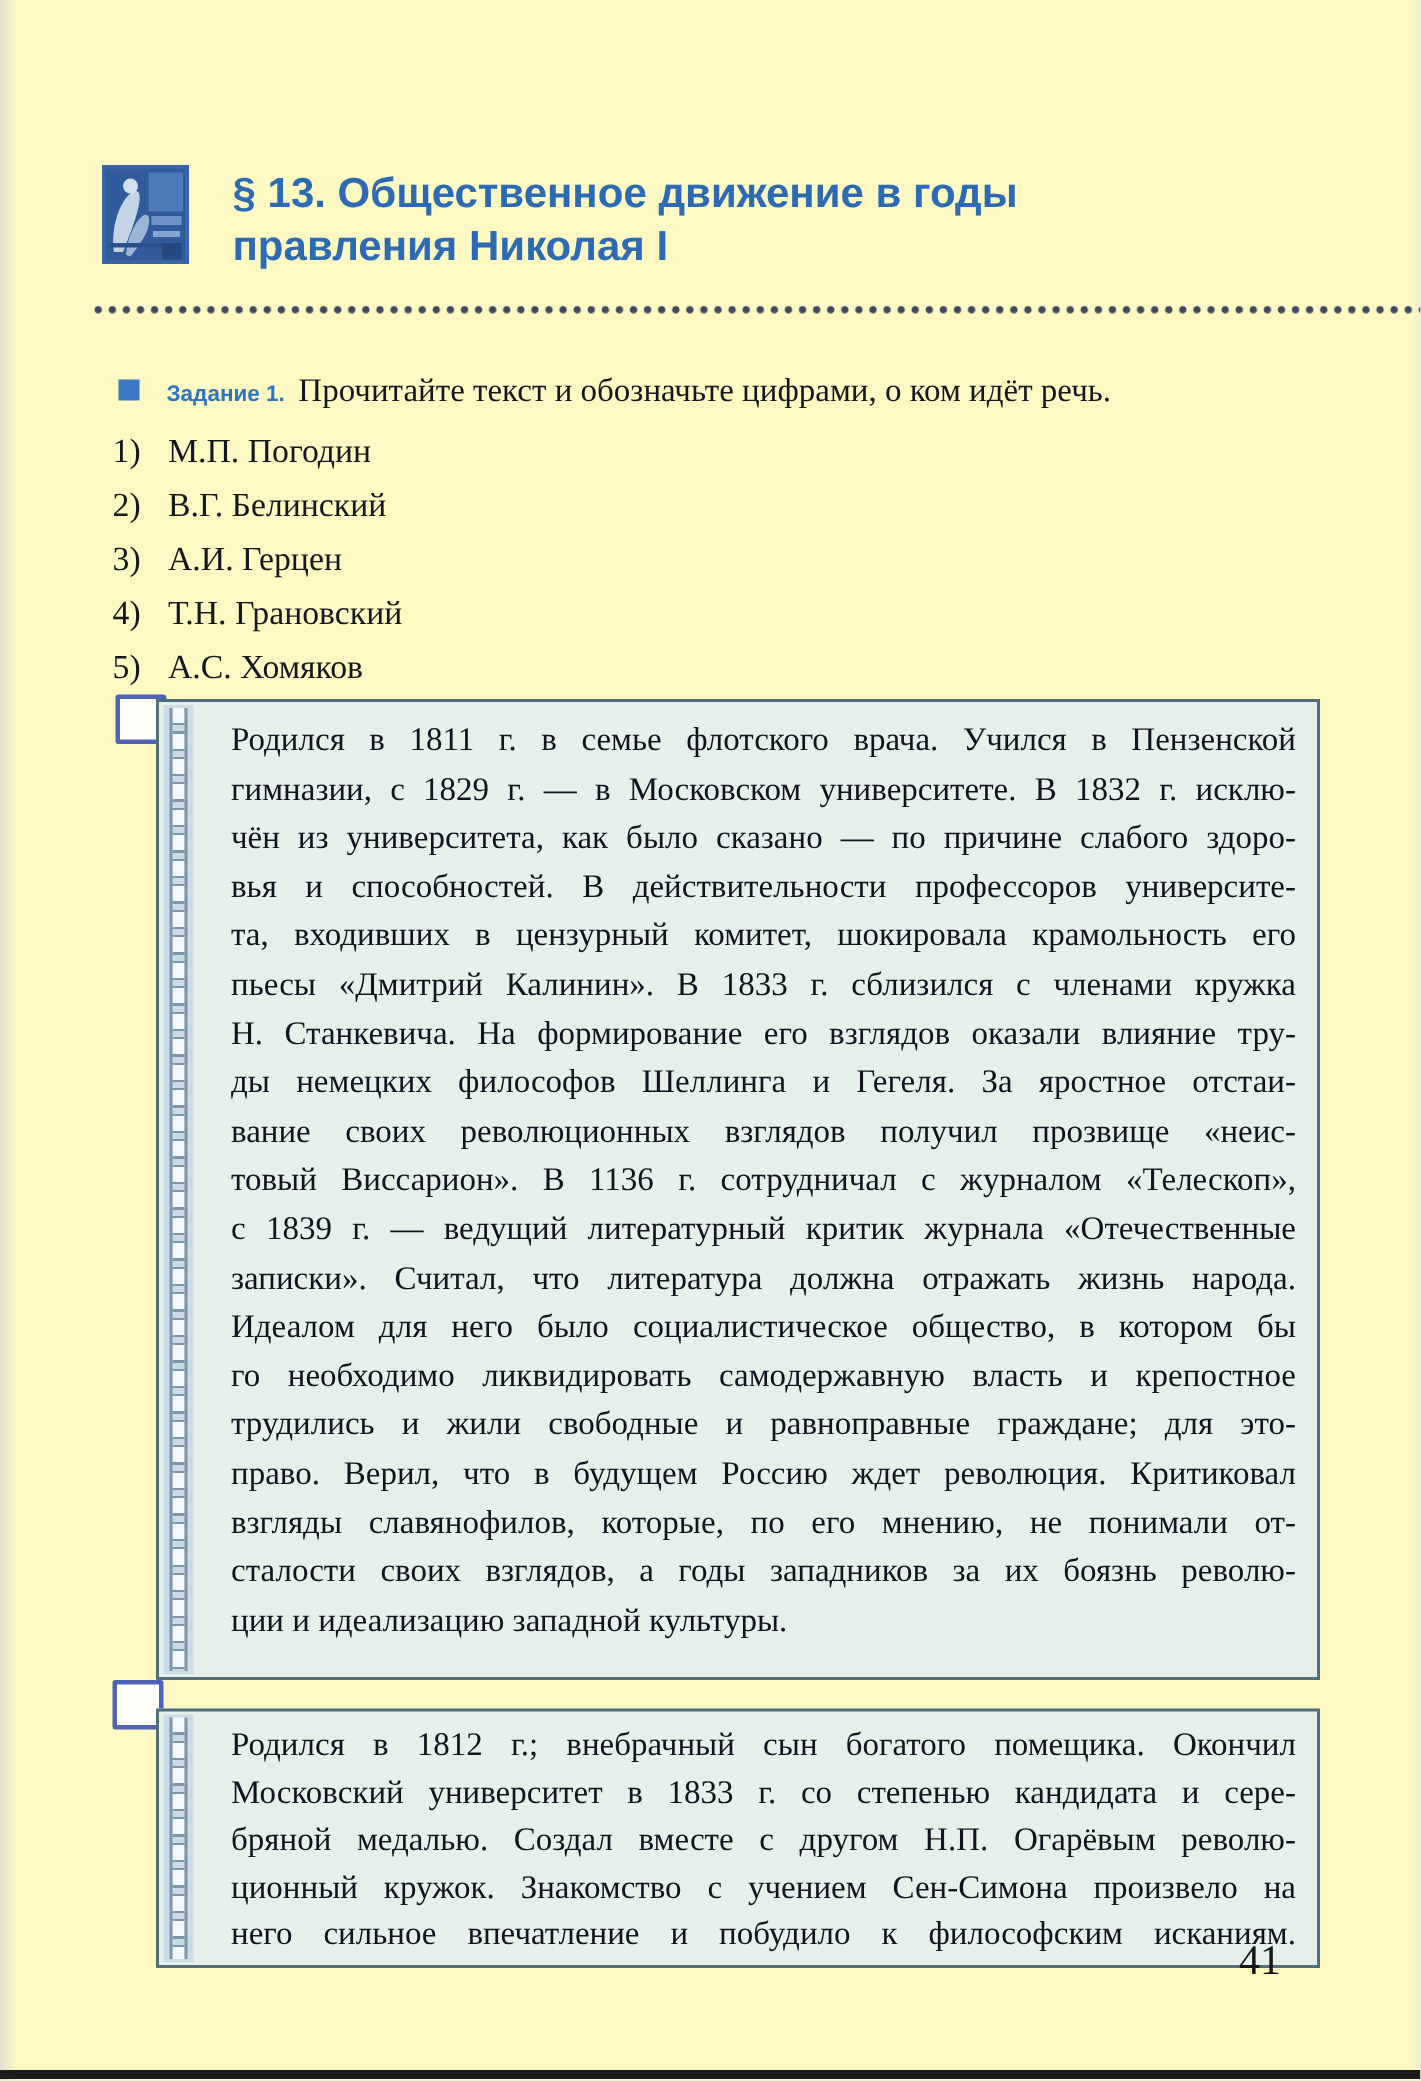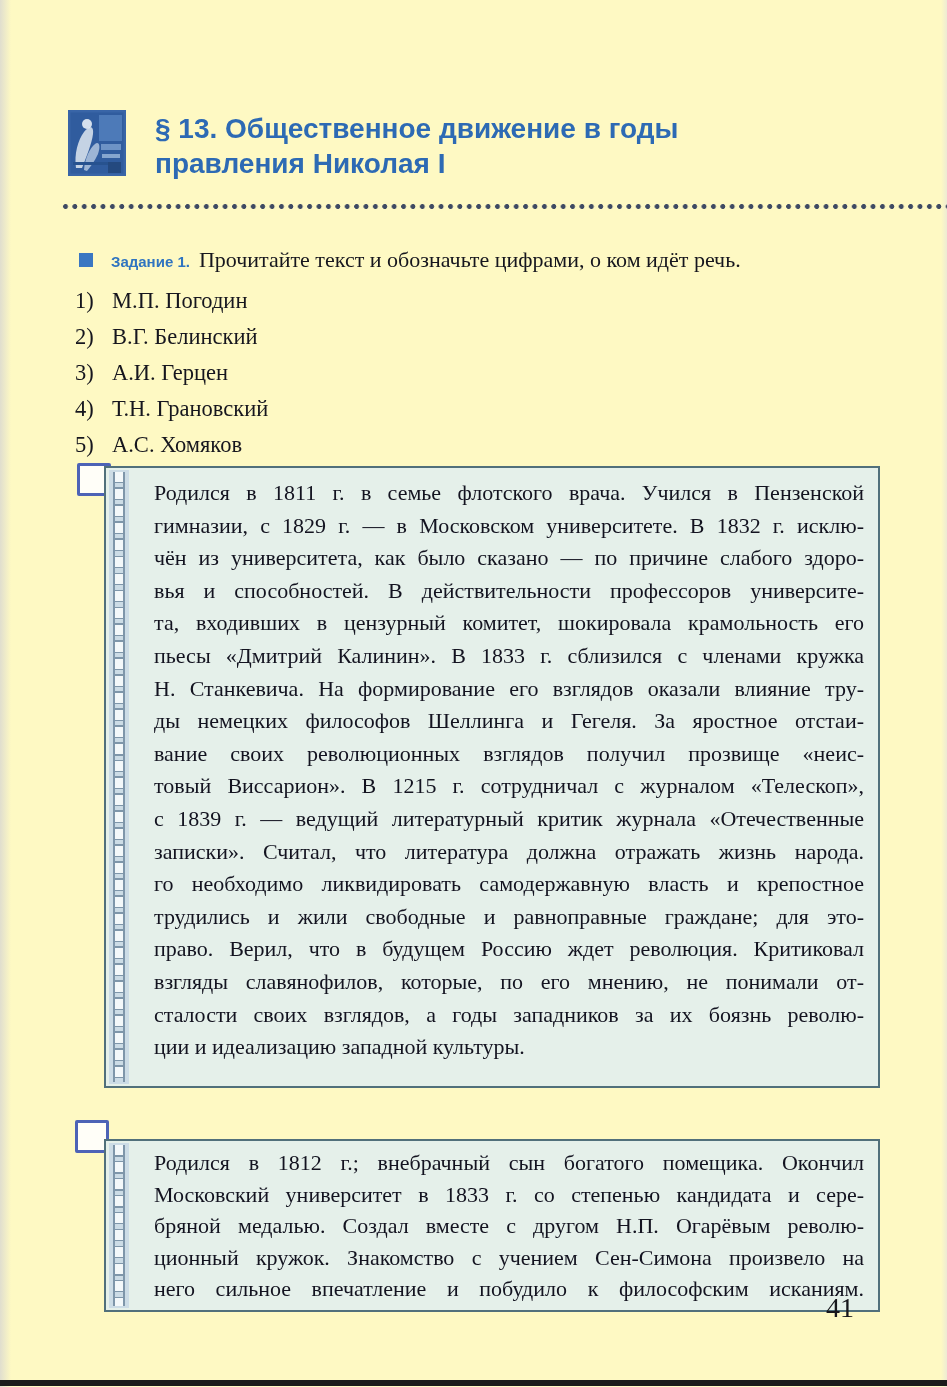--- a/index.html
+++ b/index.html
@@ -121,23 +121,24 @@
     <div class="tcontent">
         <div class="tline">Родился в 1811 г. в семье флотского врача. Учился в Пензенской</div>
         <div class="tline">гимназии, с 1829 г. — в Московском университете. В 1832 г. исклю-</div>
         <div class="tline">чён из университета, как было сказано — по причине слабого здоро-</div>
         <div class="tline">вья и способностей. В действительности профессоров университе-</div>
         <div class="tline">та, входивших в цензурный комитет, шокировала крамольность его</div>
         <div class="tline">пьесы «Дмитрий Калинин». В 1833 г. сблизился с членами кружка</div>
         <div class="tline">Н. Станкевича. На формирование его взглядов оказали влияние тру-</div>
         <div class="tline">ды немецких философов Шеллинга и Гегеля. За яростное отстаи-</div>
         <div class="tline">вание своих революционных взглядов получил прозвище «неис-</div>
-        <div class="tline">товый Виссарион». В 1215 г. сотрудничал с журналом «Телескоп»,</div>
+        <div class="tline">товый Виссарион». В 1136 г. сотрудничал с журналом «Телескоп»,</div>
         <div class="tline">с 1839 г. — ведущий литературный критик журнала «Отечественные</div>
         <div class="tline">записки». Считал, что литература должна отражать жизнь народа.</div>
+        <div class="tline">Идеалом для него было социалистическое общество, в котором бы</div>
         <div class="tline">го необходимо ликвидировать самодержавную власть и крепостное</div>
         <div class="tline">трудились и жили свободные и равноправные граждане; для это-</div>
         <div class="tline">право. Верил, что в будущем Россию ждет революция. Критиковал</div>
         <div class="tline">взгляды славянофилов, которые, по его мнению, не понимали от-</div>
         <div class="tline">сталости своих взглядов, а годы западников за их боязнь револю-</div>
         <div class="tline">ции и идеализацию западной культуры.</div>
       </div>
   </div>
 
   <div class="tbox t2">

